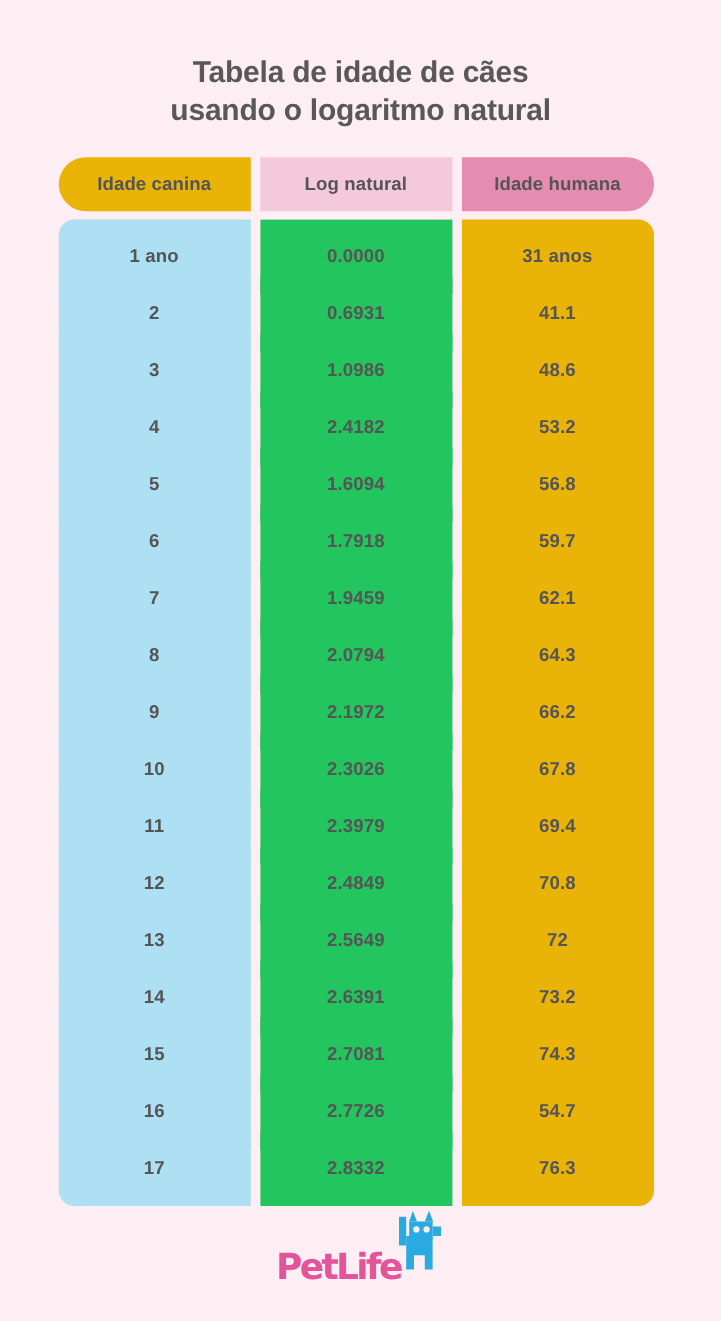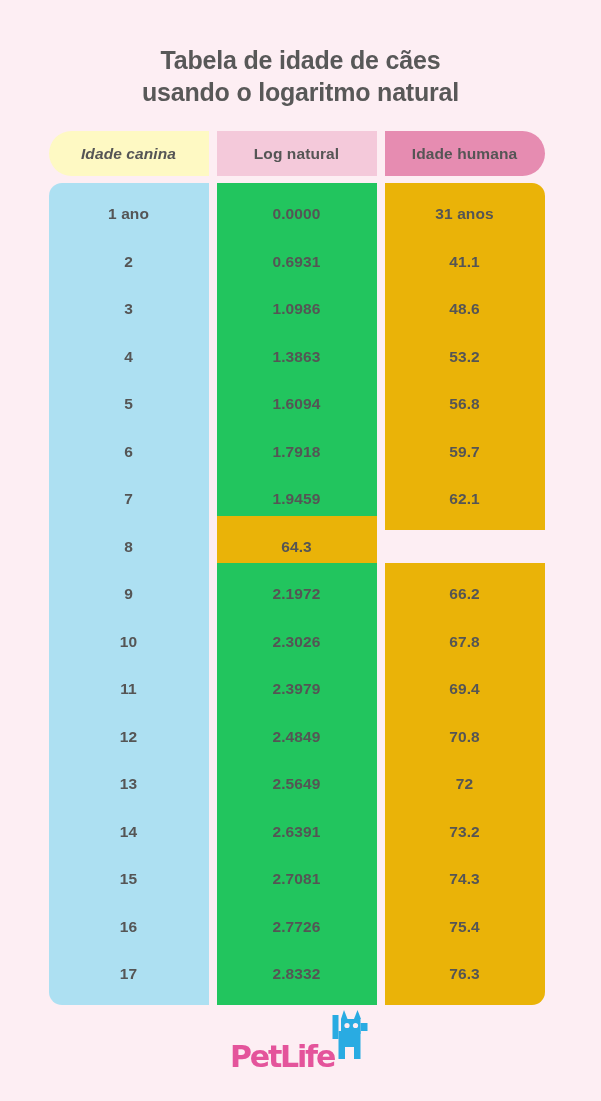--- a/index.html
+++ b/index.html
@@ -63,25 +63,24 @@
 
   
   .c0 { width: 168px; }
   .c1 { width: 168px; }
   .c2 { width: 168px; }
 
   
   .header-row { height: 45px; margin-bottom: 7px; }
   .header-row .cell { height: 45px; }
   .header-row .c0 {
-    background: #fef9c3;
+    background: #eab308;
     border-radius: 23px 0 0 23px;
     width: 160px;
     margin-right: 8px;
-    font-style: italic;
   }
   .header-row .c1 {
     background: #f4c9da;
     width: 160px;
     margin-right: 8px;
   }
   .header-row .c2 {
     background: #e68cb1;
     border-radius: 0 23px 23px 0;
     width: 160px;
@@ -164,40 +163,41 @@
       <div class="cell c1">0.6931</div>
       <div class="cell c2">41.1</div>
     </div>
     <div class="row data-row">
       <div class="cell c0">3</div>
       <div class="cell c1">1.0986</div>
       <div class="cell c2">48.6</div>
     </div>
     <div class="row data-row">
       <div class="cell c0">4</div>
-      <div class="cell c1">1.3863</div>
+      <div class="cell c1">2.4182</div>
       <div class="cell c2">53.2</div>
     </div>
     <div class="row data-row">
       <div class="cell c0">5</div>
       <div class="cell c1">1.6094</div>
       <div class="cell c2">56.8</div>
     </div>
     <div class="row data-row">
       <div class="cell c0">6</div>
       <div class="cell c1">1.7918</div>
       <div class="cell c2">59.7</div>
     </div>
     <div class="row data-row">
       <div class="cell c0">7</div>
       <div class="cell c1">1.9459</div>
       <div class="cell c2">62.1</div>
     </div>
     <div class="row data-row">
       <div class="cell c0">8</div>
+      <div class="cell c1">2.0794</div>
       <div class="cell c2">64.3</div>
     </div>
     <div class="row data-row">
       <div class="cell c0">9</div>
       <div class="cell c1">2.1972</div>
       <div class="cell c2">66.2</div>
     </div>
     <div class="row data-row">
       <div class="cell c0">10</div>
       <div class="cell c1">2.3026</div>
@@ -224,21 +224,21 @@
       <div class="cell c2">73.2</div>
     </div>
     <div class="row data-row">
       <div class="cell c0">15</div>
       <div class="cell c1">2.7081</div>
       <div class="cell c2">74.3</div>
     </div>
     <div class="row data-row">
       <div class="cell c0">16</div>
       <div class="cell c1">2.7726</div>
-      <div class="cell c2">75.4</div>
+      <div class="cell c2">54.7</div>
     </div>
     <div class="row data-row last">
       <div class="cell c0">17</div>
       <div class="cell c1">2.8332</div>
       <div class="cell c2">76.3</div>
     </div>
 
   </div>
 
   <div class="logo">

